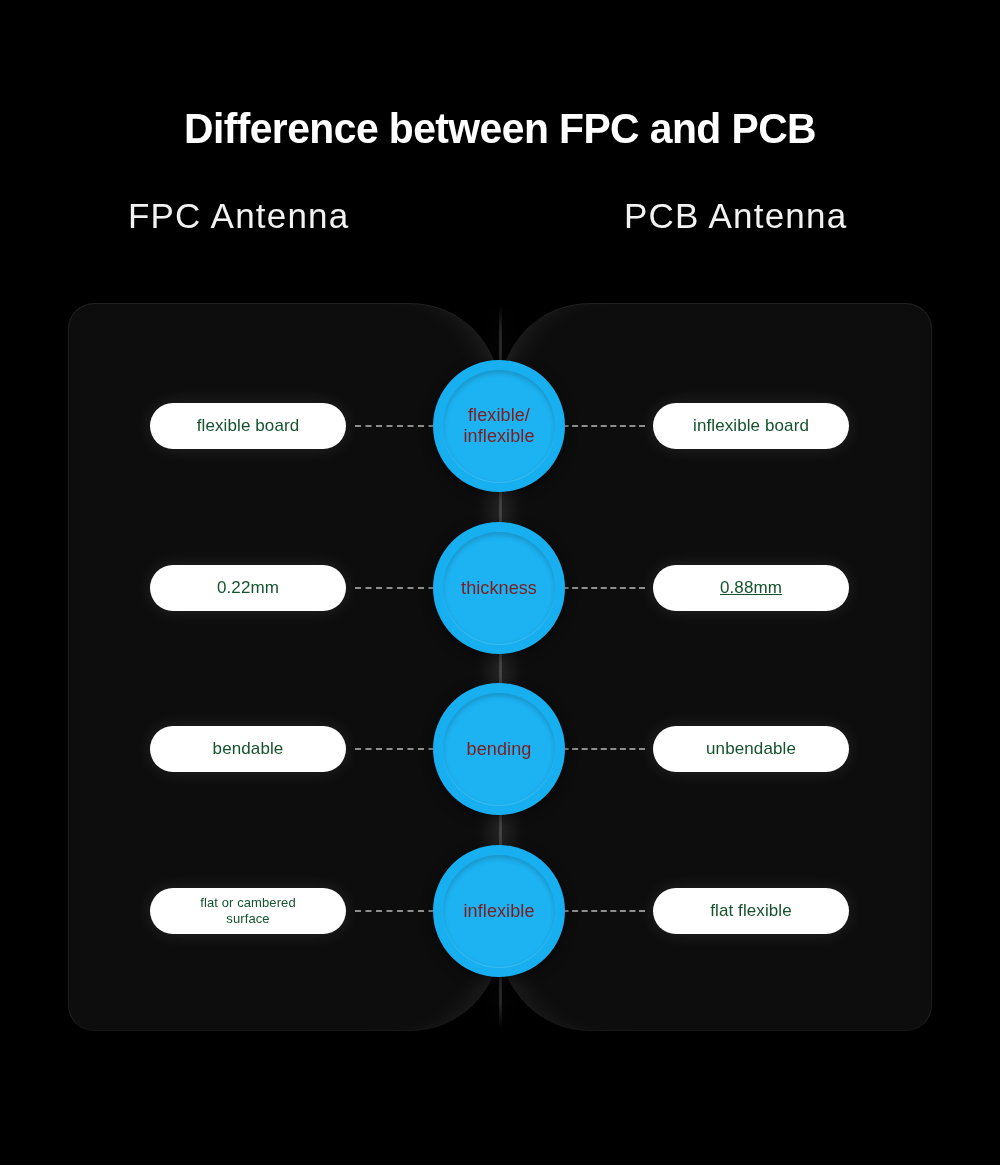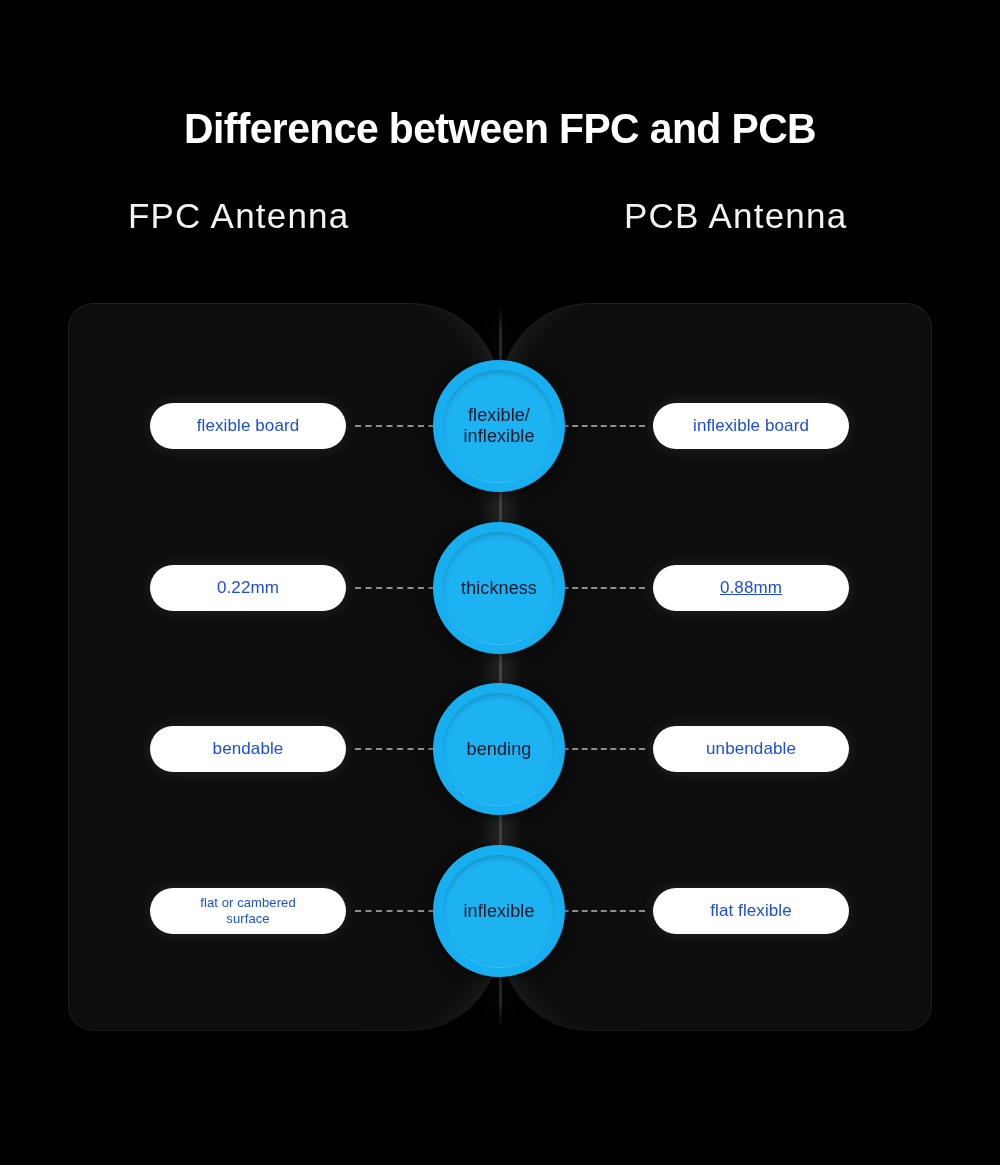--- a/index.html
+++ b/index.html
@@ -139,21 +139,21 @@
     border-top: 2px dashed #8e8e8e;
     top: -1px;
   }
   .dash.left  { left: 355px; width: 90px; }
   .dash.right { left: 553px; width: 92px; }
 
   
   .pill {
     position: absolute;
     background: #ffffff;
-    color: #1d4ed8;
+    color: #14532d;
     border-radius: 999px;
     height: 46px;
     width: 196px;
     display: flex;
     align-items: center;
     justify-content: center;
     text-align: center;
     font-size: 17px;
     font-weight: 400;
     line-height: 1.2;
@@ -191,21 +191,21 @@
   .node-label {
     position: absolute;
     left: 0;
     top: 0;
     width: 132px;
     height: 132px;
     display: flex;
     align-items: center;
     justify-content: center;
     text-align: center;
-    color: #0f172a;
+    color: #7f1d1d;
     font-size: 18px;
     font-weight: 400;
     line-height: 1.15;
     letter-spacing: 0.1px;
     white-space: pre-line;
   }
 </style>
 </head>
 <body>
 

